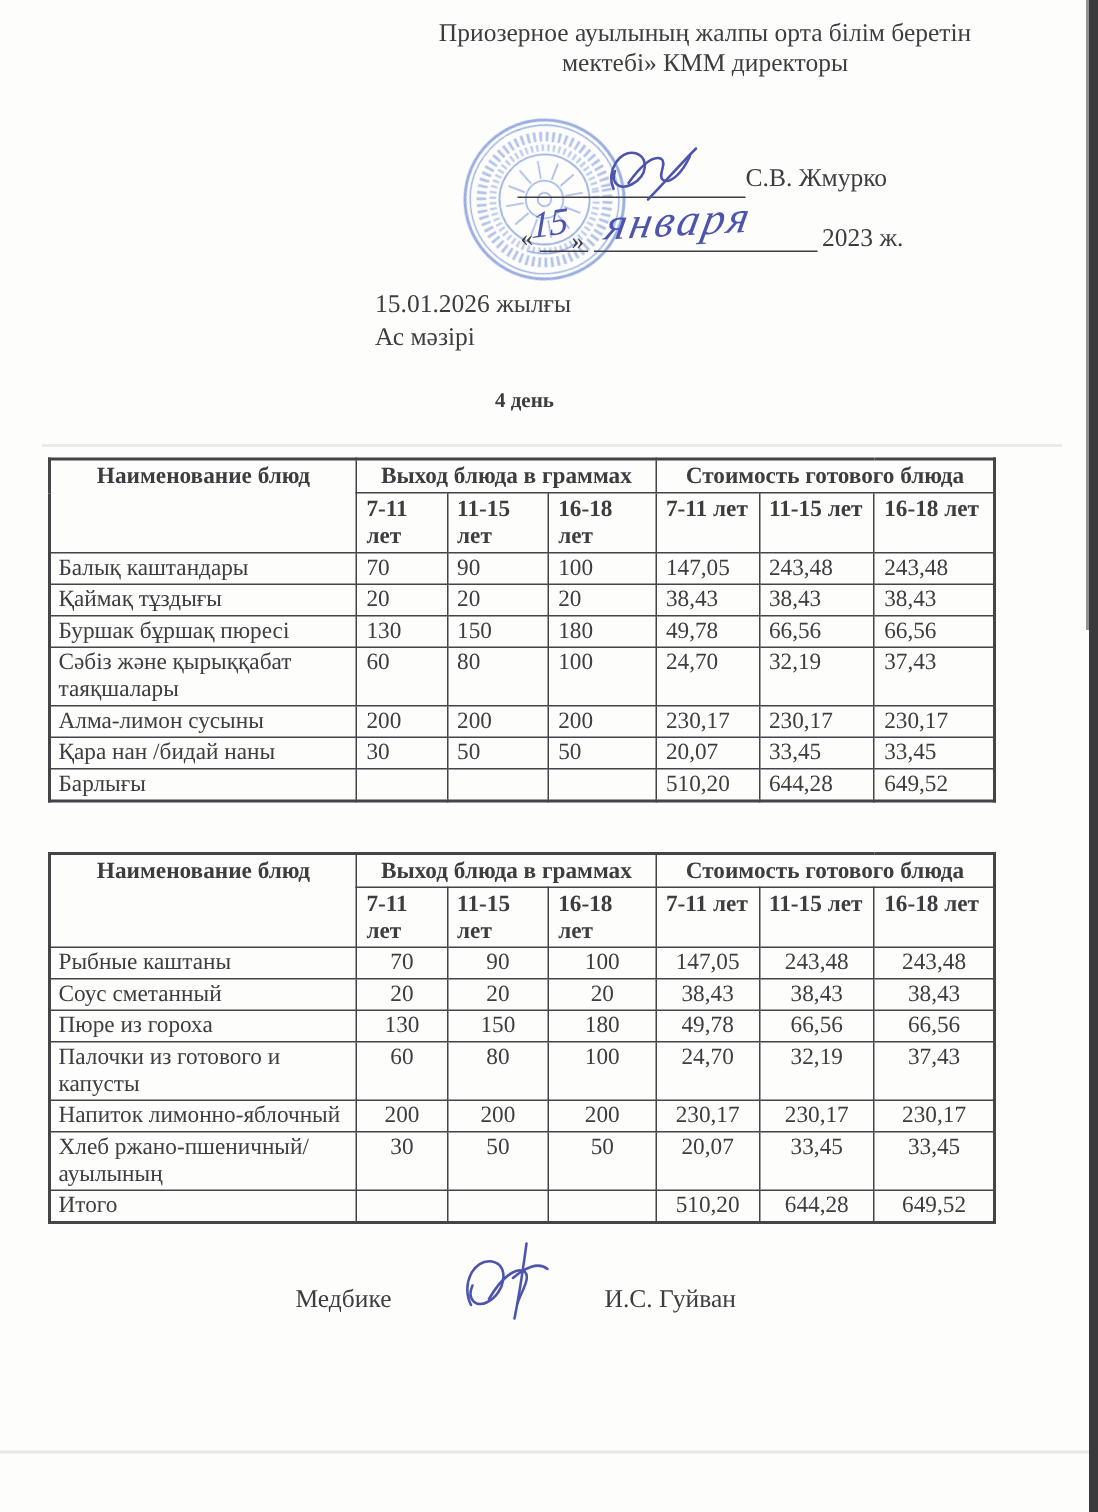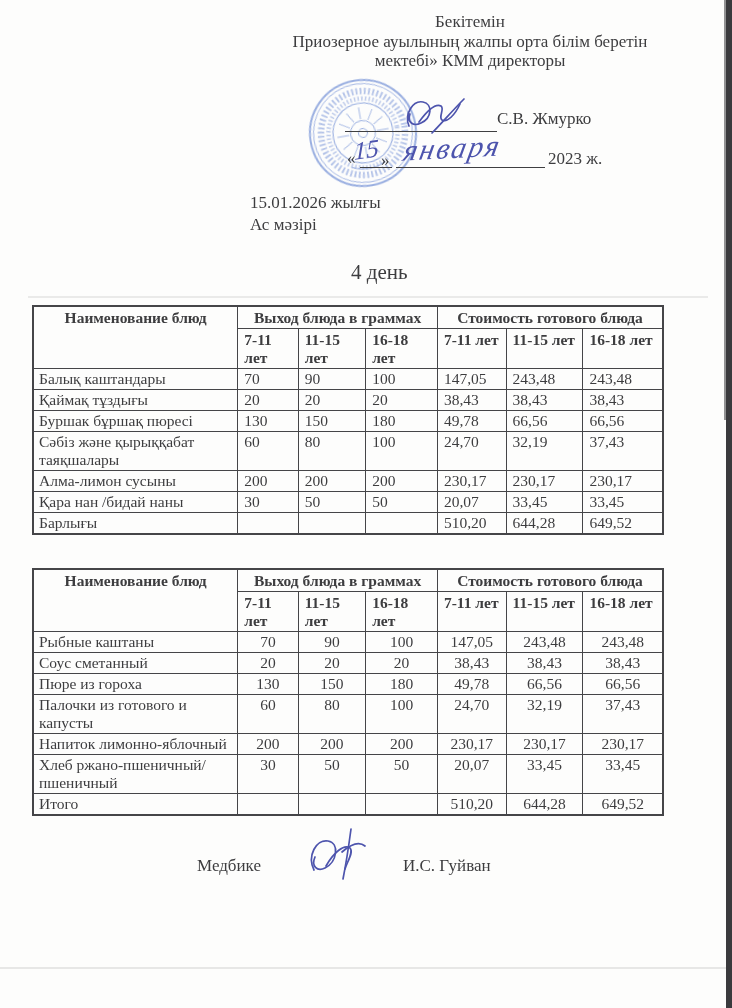--- a/index.html
+++ b/index.html
@@ -36,22 +36,22 @@
     left:404px;top:131px;font-size:30px;font-style:italic;letter-spacing:2px;
     color:#4d54ad;transform:rotate(-3deg) skewX(-14deg);
     font-family:"Liberation Serif",serif;
   }
   
   .stamp{position:absolute;left:306px;top:73px;z-index:1;opacity:.62;
     transform:rotate(-10deg);filter:blur(.3px);}
   
   .menu-meta{position:absolute;top:192px;left:250px;width:212px;
     text-align:left;font-size:17px;line-height:22px;z-index:2;}
-  .day-heading{position:absolute;top:260px;left:351px;font-size:21px;
-    font-weight:normal;z-index:2;}
+  .day-heading{position:absolute;top:260px;left:330px;font-size:14px;
+    font-weight:bold;z-index:2;}
   
   .menu-table{
     position:absolute;left:32px;width:632px;border-collapse:collapse;z-index:2;
     background:transparent;
   }
   .menu-table.t1{top:305px;}
   .menu-table.t2{top:568px;}
   .menu-table th,.menu-table td{
     border:1px solid #454548;font-size:15.5px;line-height:18px;
     padding:1px 4px;vertical-align:top;
@@ -103,21 +103,20 @@
           <line x1="43" y1="60" x2="31" y2="60"></line>
         <line x1="45" y1="53" x2="35" y2="47"></line>
           <line x1="50" y1="48" x2="44" y2="38"></line>
       </g>
       <circle cx="57" cy="60" r="4.5" stroke-width="1"></circle>
       <path d="M40,92 Q57,100 74,92" stroke-width="1.2"></path>
     </g>
   </svg>
 
   <div class="approval">
-    <div class="line">Бекітемін</div>
     <div class="line">Приозерное ауылының жалпы орта білім беретін</div>
     <div class="line">мектебі»  КММ директоры</div>
   </div>
 
   <div class="sig-line-wrap">
     <span class="u-line u1"></span>
     <span class="director-name">С.В. Жмурко</span>
   </div>
   <svg class="sig-director ink" width="72" height="42" viewBox="0 0 72 42">
     <g fill="none" stroke="#4d54ad" stroke-width="1.7" stroke-linecap="round">
@@ -300,21 +299,21 @@
         <tr>
           <td class="c-name">Напиток лимонно-яблочный</td>
           <td class="c-num">200</td>
           <td class="c-num">200</td>
           <td class="c-num">200</td>
           <td class="c-num">230,17</td>
           <td class="c-num">230,17</td>
           <td class="c-num">230,17</td>
         </tr>
         <tr>
-          <td class="c-name">Хлеб ржано-пшеничный/пшеничный</td>
+          <td class="c-name">Хлеб ржано-пшеничный/ауылының</td>
           <td class="c-num">30</td>
           <td class="c-num">50</td>
           <td class="c-num">50</td>
           <td class="c-num">20,07</td>
           <td class="c-num">33,45</td>
           <td class="c-num">33,45</td>
         </tr>
         <tr>
           <td class="c-name">Итого</td>
           <td class="c-num"></td>

